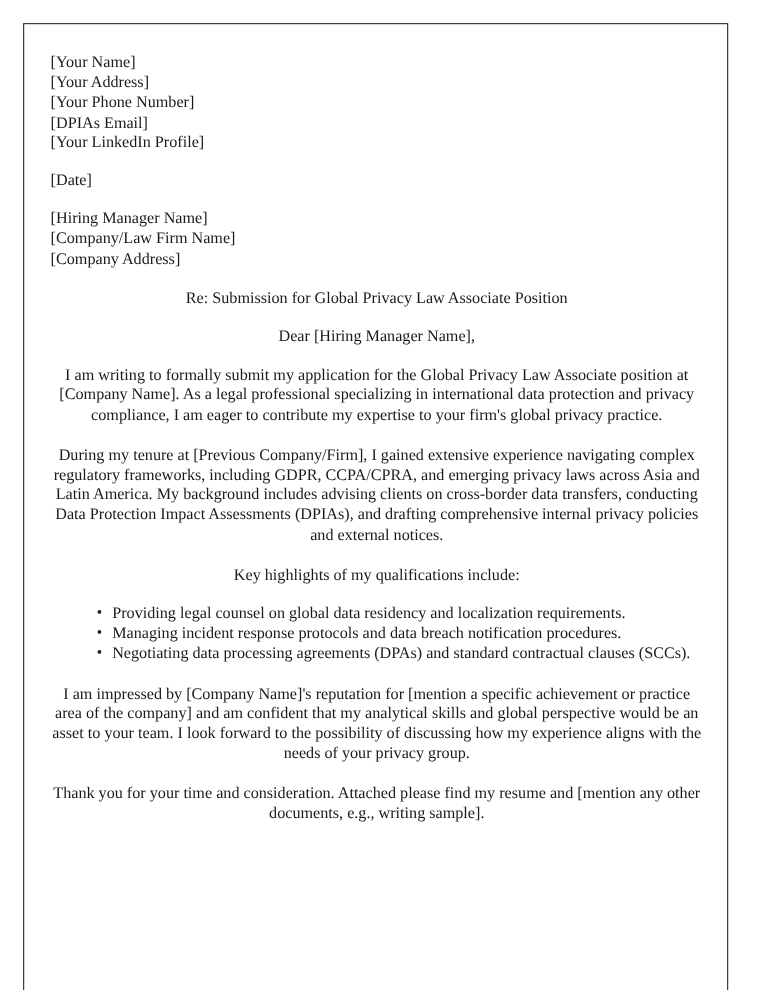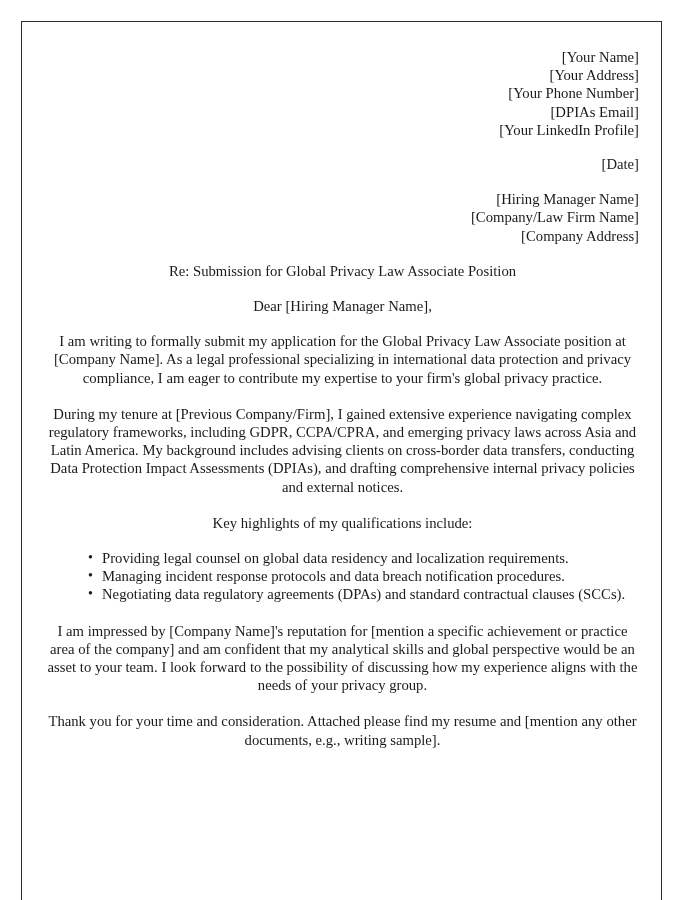--- a/index.html
+++ b/index.html
@@ -32,21 +32,20 @@
     font-size: 14.7px;
     line-height: 18.2px;
   }
 
   .block {
     margin: 0;
   }
   .addr-line {
     margin: 0;
     white-space: pre;
-    text-align: right;
   }
 
   .gap-sm { height: 16px; }
   .gap-md { height: 17px; }
   .gap-lg { height: 18px; }
 
   p.para {
     margin: 0;
     text-align: center;
   }
@@ -115,21 +114,21 @@
 
     <div class="gap-lg"></div>
 
     <p class="para">Key highlights of my qualifications include:</p>
 
     <div class="gap-md"></div>
 
     <ul class="bullets">
       <li>Providing legal counsel on global data residency and localization requirements.</li>
       <li>Managing incident response protocols and data breach notification procedures.</li>
-      <li>Negotiating data regulatory agreements (DPAs) and standard contractual clauses (SCCs).</li>
+      <li>Negotiating data processing agreements (DPAs) and standard contractual clauses (SCCs).</li>
     </ul>
 
     <div class="gap-lg"></div>
 
     <p class="para">I am impressed by [Company Name]'s reputation for [mention a specific achievement or practice area of the company] and am confident that my analytical skills and global perspective would be an asset to your team. I look forward to the possibility of discussing how my experience aligns with the needs of your privacy group.</p>
 
     <div class="gap-lg"></div>
 
     <p class="para">Thank you for your time and consideration. Attached please find my resume and [mention any other documents, e.g., writing sample].</p>
 

